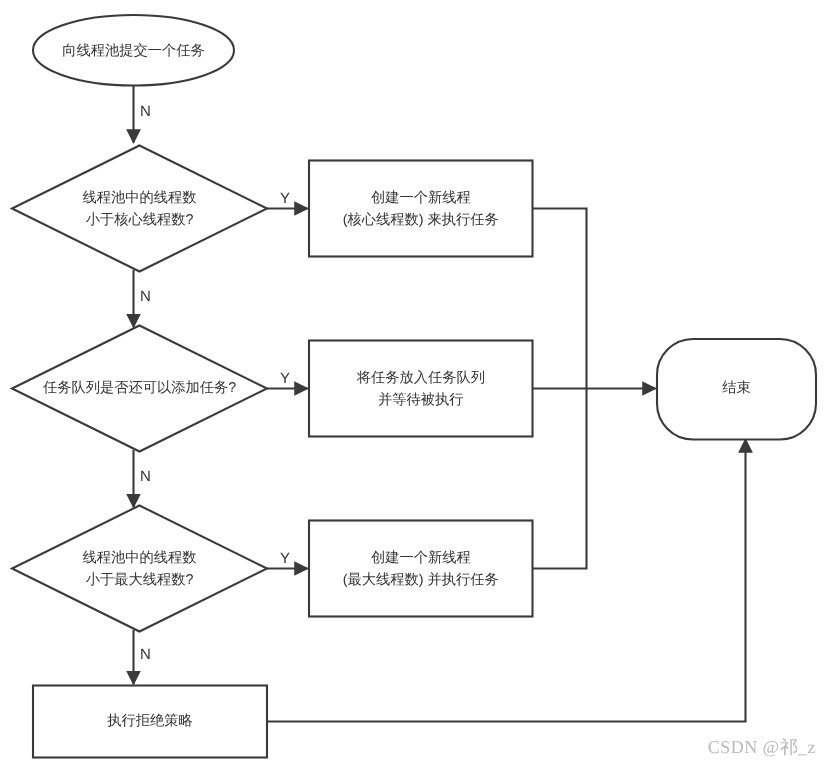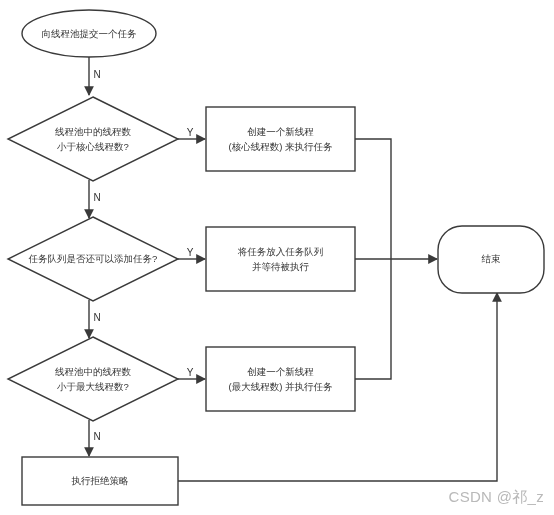--- a/index.html
+++ b/index.html
@@ -40,22 +40,22 @@
     font-family: "Liberation Sans", "DejaVu Sans", sans-serif;
     font-size: 10px;
     fill: #333333;
     text-anchor: middle;
     dominant-baseline: middle;
   }
   .watermark {
     position: absolute;
     right: 10px;
     bottom: 8px;
-    font-family: Liberation Sans, sans-serif;
-    font-size: 15px;
+    font-family: Liberation Serif, serif;
+    font-size: 12px;
     color: #b9b9b9;
     letter-spacing: 0.3px;
     white-space: nowrap;
   }
 </style>
 </head>
 <body>
 
 <svg id="flow" viewBox="0 0 554 515" xmlns="http://www.w3.org/2000/svg">
 

